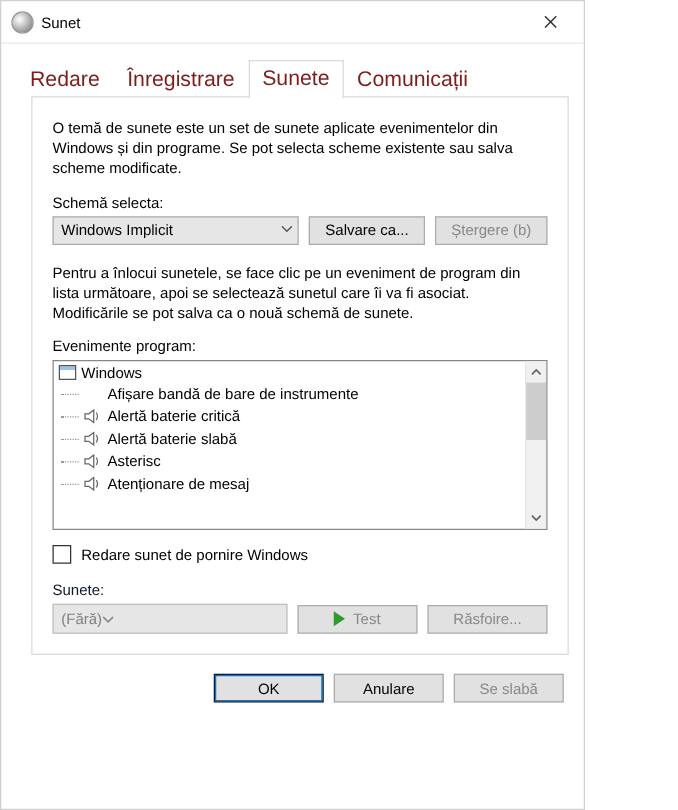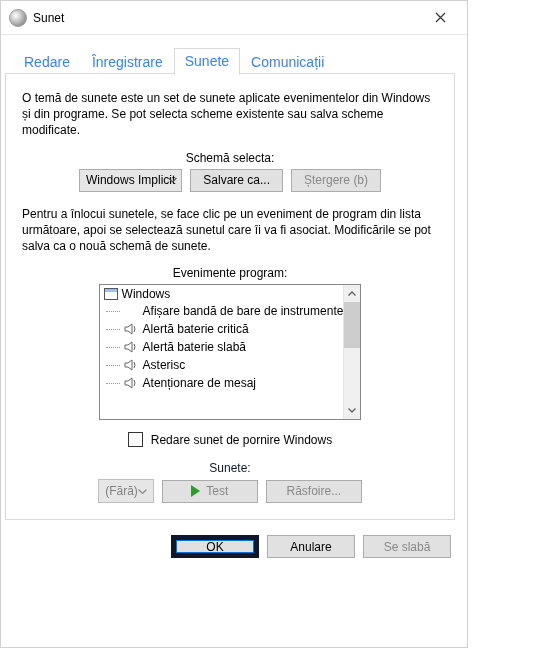--- a/index.html
+++ b/index.html
@@ -46,41 +46,40 @@
   .tabs-wrap {
     padding: 12px 12px 0 12px;
     display: flex;
     border-bottom: none;
     align-items: flex-end;
   }
   .tab {
     padding: 4px 10px 5px 10px;
     border: 1px solid transparent;
     border-bottom: none;
-    font-size: 14px;
-    color: #3b82f6;
+    font-size: 17px;
+    color: #7f1d1d;
     background: #fff;
     position: relative;
     top: 1px;
   }
   .tab.active {
     border-color: #d9d9d9;
     background: #fff;
     z-index: 2;
     border-bottom: 1px solid #fff;
   }
   .tab-body {
-    margin: 0 12px 0 4px;
+    margin: 0 12px 0 24px;
     border: 1px solid #d9d9d9;
     padding: 16px 16px 12px 16px;
     position: relative;
     top: -1px;
     display: flex;
     flex-direction: column;
-    align-items: center;
   }
   .para { line-height: 1.35; margin-bottom: 12px; }
   .label { margin-bottom: 4px; }
   .row1 {
     display: flex;
     gap: 8px;
     margin-bottom: 14px;
     align-items: center;
   }
   .combo {
@@ -215,21 +214,21 @@
     height: 23px;
     width: 88px;
     border: 1px solid #acacac;
     background: #e1e1e1;
     display: inline-flex;
     align-items: center;
     justify-content: center;
     font-size: 12px;
   }
   .btn-footer.default {
-    border: 5px solid #0f172a;
+    border: 1px solid #0f172a;
     box-shadow: inset 0 0 0 1px #0078d7;
   }
   .btn-footer.disabled { color: #888; }
 </style>
 </head>
 <body>
 
 <div class="outer">
 
   <div class="titlebar">

